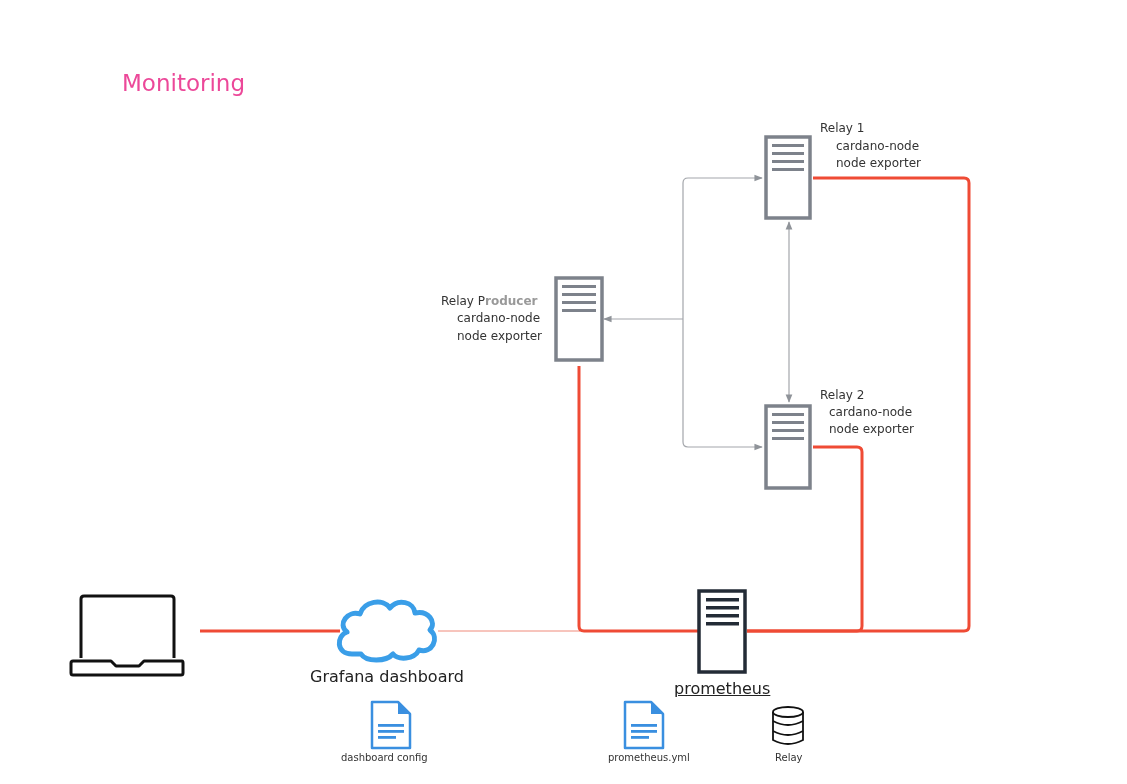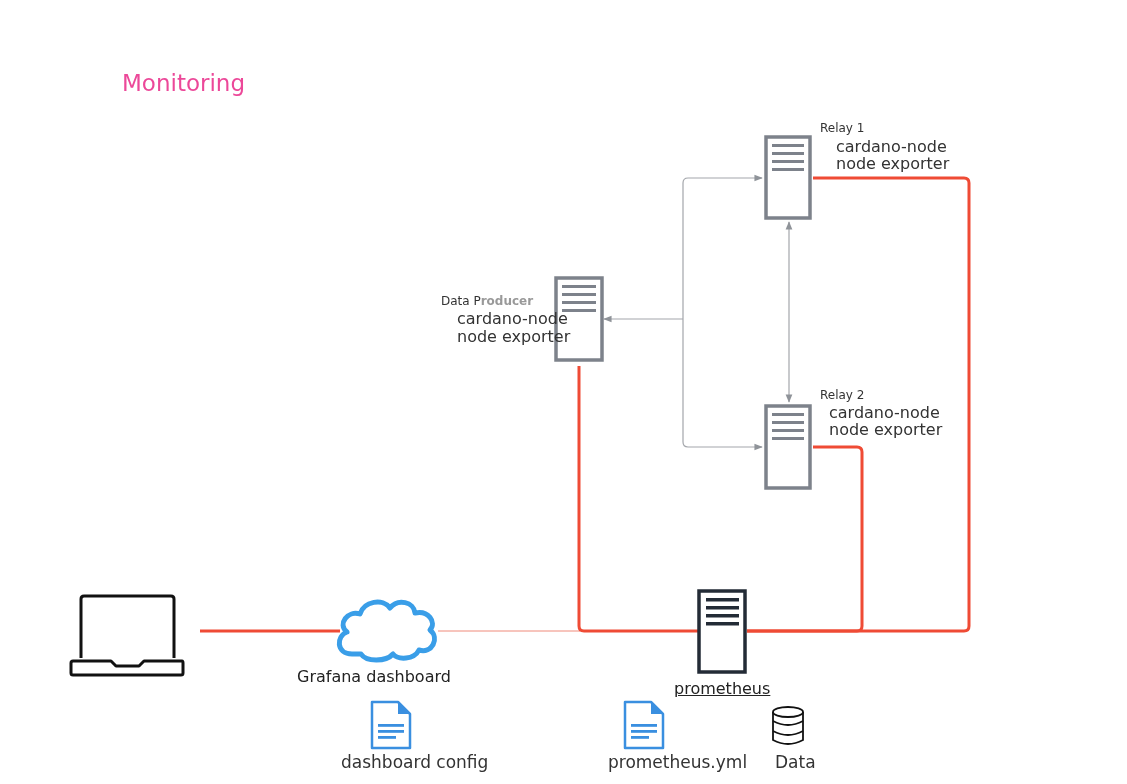--- a/index.html
+++ b/index.html
@@ -2,23 +2,23 @@
 <html><head>
   <meta charset="utf-8">
   <style>
     html, body { margin: 0; padding: 0; background: #ffffff; }
     body { width: 1127px; height: 784px; position: relative; overflow: hidden;
            font-family: "DejaVu Sans", "Liberation Sans", sans-serif; color: #222; }
     #canvas { position: absolute; left: 0; top: 0; }
     .lbl { position: absolute; white-space: nowrap; color: #333; }
     .title { position: absolute; left: 122px; top: 70px; font-size: 23px; color: #ec4899; }
     .node-name { font-size: 12px; line-height: 17px; }
-    .node-sub { font-size: 16px; line-height: 17px; }
+    .node-sub { font-size: 12px; line-height: 17px; }
     .big-lbl { font-size: 16px; color: #222; }
-    .small-lbl { font-size: 17px; color: #333; }
+    .small-lbl { font-size: 10px; color: #333; }
     .faded { color: #999; font-weight: bold; }
   </style>
 </head>
 <body>
 
 <svg id="canvas" width="1127" height="784" viewBox="0 0 1127 784">
   <defs>
     <marker id="arrow" viewBox="0 0 10 10" refX="9" refY="5" markerWidth="7" markerHeight="7" orient="auto-start-reverse">
       <path d="M0,1 L10,5 L0,9 z" fill="#8f9399"></path>
     </marker>
@@ -103,26 +103,26 @@
     <ellipse cx="788" cy="712" rx="15" ry="5"></ellipse>
   </g>
 </svg>
 
 <div class="title">Monitoring</div>
 
 <div class="lbl node-name" style="left:820px; top:120px;">Relay 1</div>
 <div class="lbl node-sub" style="left:836px; top:138px;">cardano-node</div>
 <div class="lbl node-sub" style="left:836px; top:155px;">node exporter</div>
 
-<div class="lbl node-name" style="left:441px; top:293px;"><span>Data P</span><span class="faded">roducer</span></div>
+<div class="lbl node-name" style="left:441px; top:293px;"><span>Relay P</span><span class="faded">roducer</span></div>
 <div class="lbl node-sub" style="left:457px; top:310px;">cardano-node</div>
 <div class="lbl node-sub" style="left:457px; top:328px;">node exporter</div>
 
 <div class="lbl node-name" style="left:820px; top:387px;text-align:center;">Relay 2</div>
 <div class="lbl node-sub" style="left:829px; top:404px;">cardano-node</div>
 <div class="lbl node-sub" style="left:829px; top:421px;">node exporter</div>
 
-<div class="lbl big-lbl" style="left:297px; top:667px;">Grafana dashboard</div>
+<div class="lbl big-lbl" style="left:310px; top:667px;">Grafana dashboard</div>
 <div class="lbl big-lbl" style="left:674px; top:679px;text-decoration:underline;">prometheus</div>
 
 <div class="lbl small-lbl" style="left:341px; top:752px;">dashboard config</div>
 <div class="lbl small-lbl" style="left:608px; top:752px;">prometheus.yml</div>
-<div class="lbl small-lbl" style="left:775px; top:752px;">Data</div>
+<div class="lbl small-lbl" style="left:775px; top:752px;">Relay</div>
 
 </body></html>

